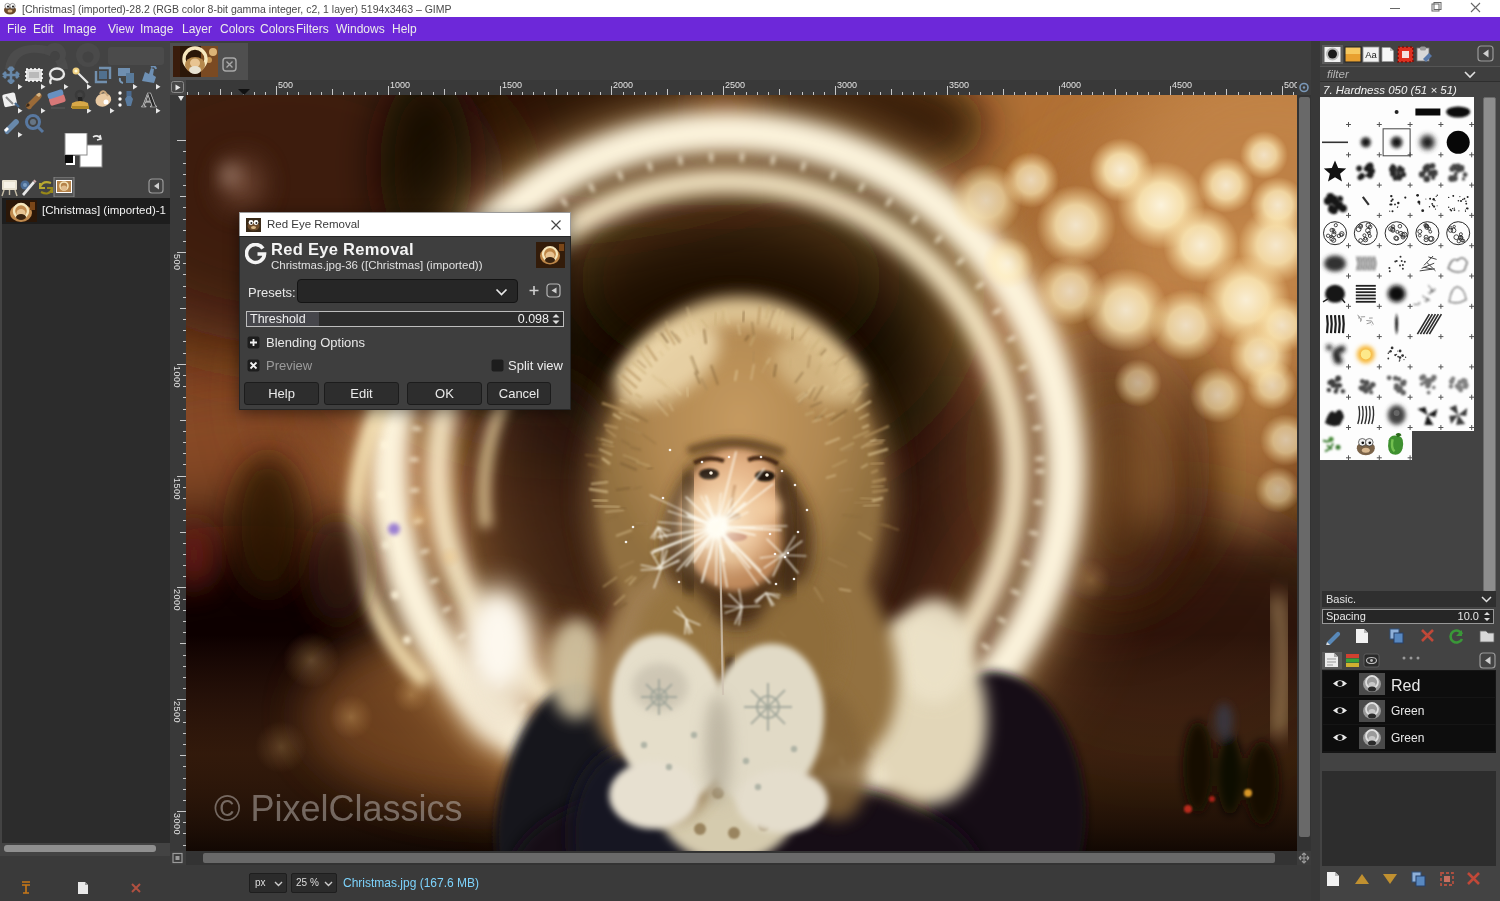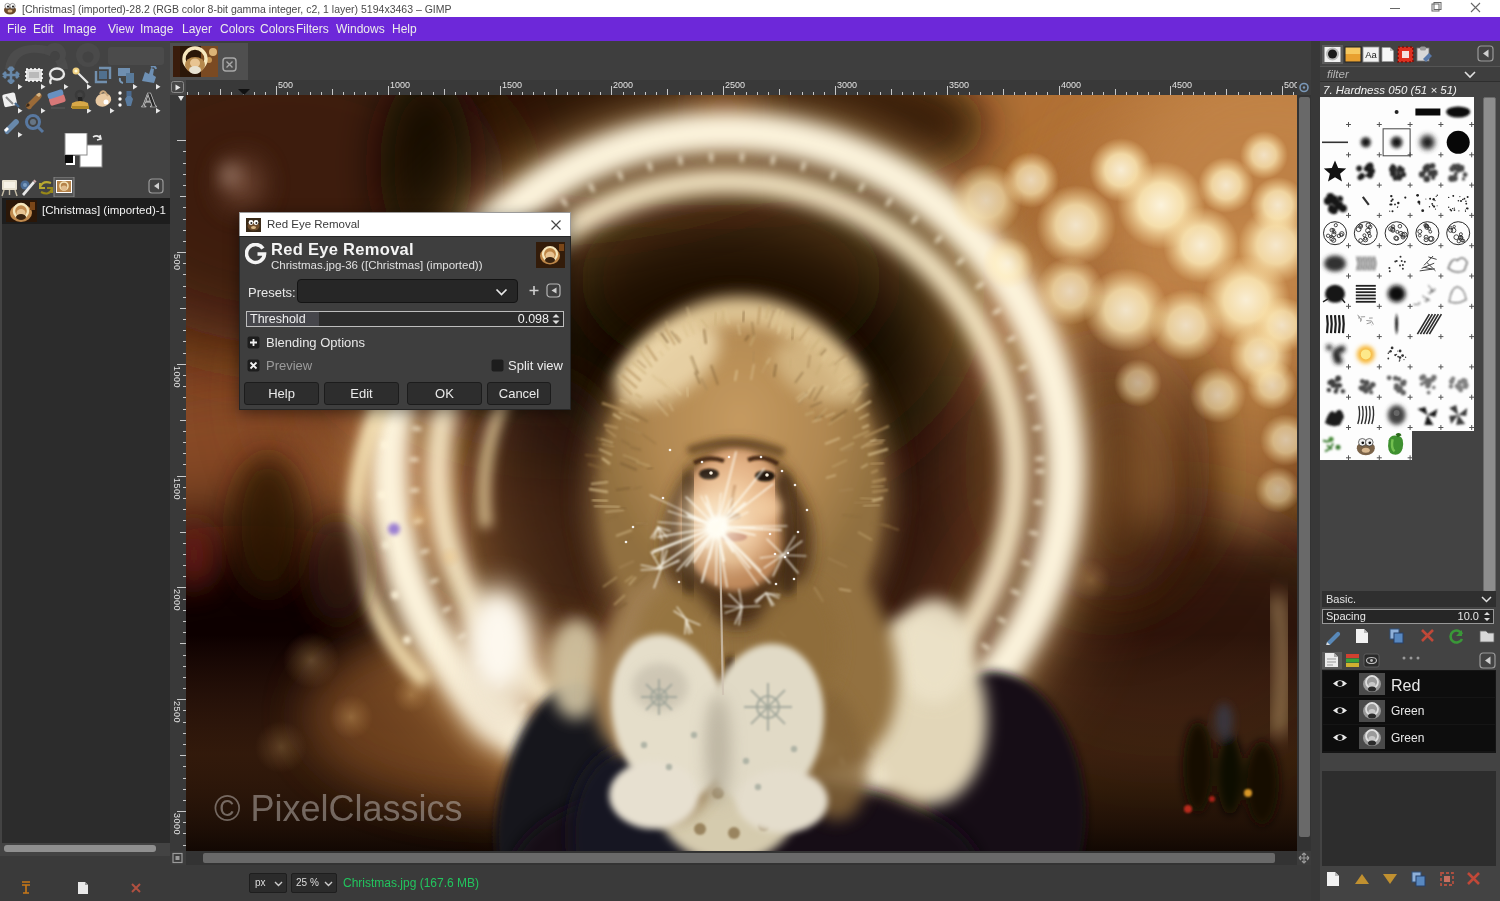--- a/index.html
+++ b/index.html
@@ -1017,21 +1017,21 @@
     <div class="a" style="left:16px;top:810px;width:1111px;height:14px;background:#333"></div>
     <div class="a" style="left:33px;top:812px;width:1072px;height:10px;background:#696969;border-radius:2px"></div>
 
     <div class="a" style="left:0;top:824px;width:1141px;height:36px;background:#3a3a3a">
       <div class="a" style="left:79px;top:8px;width:38px;height:20px;background:#2b2b2b;border:1px solid #1e1e1e;border-radius:2px;color:#ddd;font-size:10px;line-height:18px;text-align:left;padding-left:5px">px <svg width="9" height="6" style="position:absolute;right:3px;top:7px">
             <path d="M1 1 L4.5 4.5 L8 1" stroke="#ccc" stroke-width="1.4" fill="none"></path>
           </svg></div>
       <div class="a" style="left:121px;top:8px;width:46px;height:20px;background:#2b2b2b;border:1px solid #1e1e1e;border-radius:2px;color:#ddd;font-size:10px;line-height:18px;padding-left:4px">25 % <svg width="9" height="6" style="position:absolute;right:3px;top:7px">
             <path d="M1 1 L4.5 4.5 L8 1" stroke="#ccc" stroke-width="1.4" fill="none"></path>
           </svg></div>
-      <div class="a" style="left:173px;top:11px;color:#22c55e;font-size:12px">Christmas.jpg (167.6 MB)</div>
+      <div class="a" style="left:173px;top:11px;color:#7dd3fc;font-size:12px">Christmas.jpg (167.6 MB)</div>
     </div>
   </div>
 
   <div class="a" style="left:1311px;top:41px;width:9px;height:860px;background:#383838"></div>
 
   <div class="a" id="rightdock" style="left:1320px;top:41px;width:180px;height:860px;background:#434343;overflow:hidden">
     <div id="rdtop">
         <svg class="a" style="left:0;top:4px" width="180" height="20" viewBox="0 0 180 20">
           <rect x="2" y="0" width="21" height="19" fill="#5d5d5d"></rect>
           <rect x="4.5" y="2" width="16" height="15" fill="#f2f2f2"></rect>

